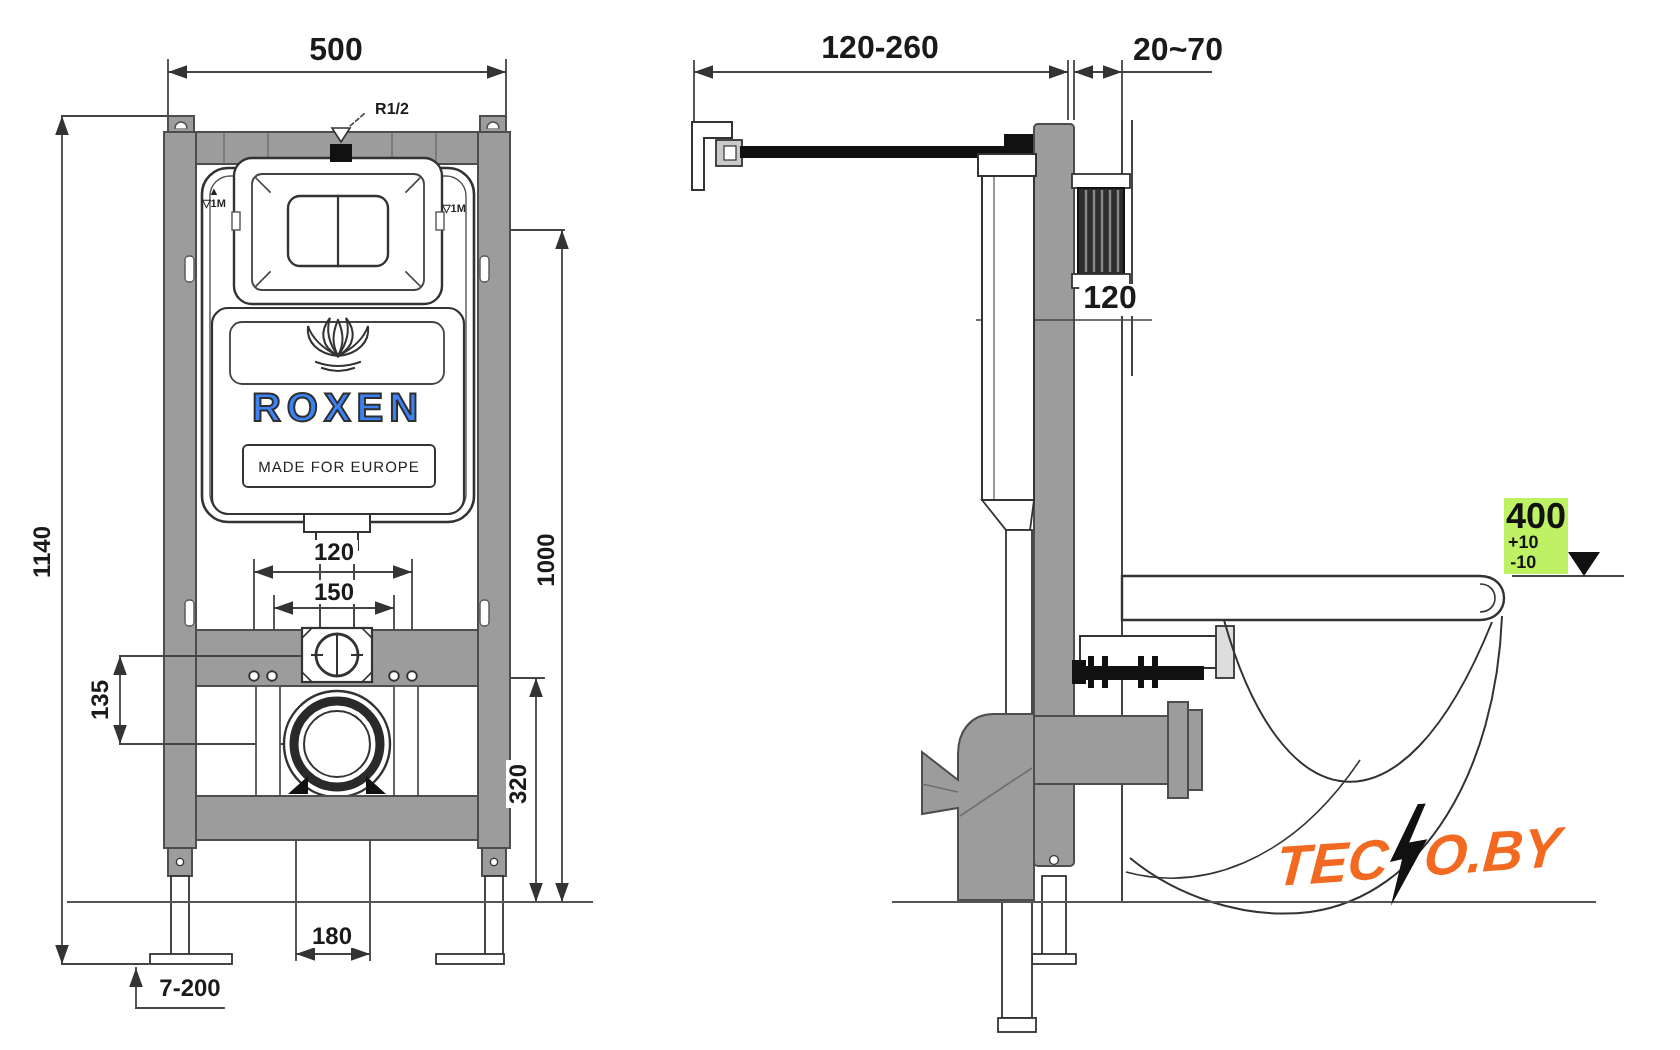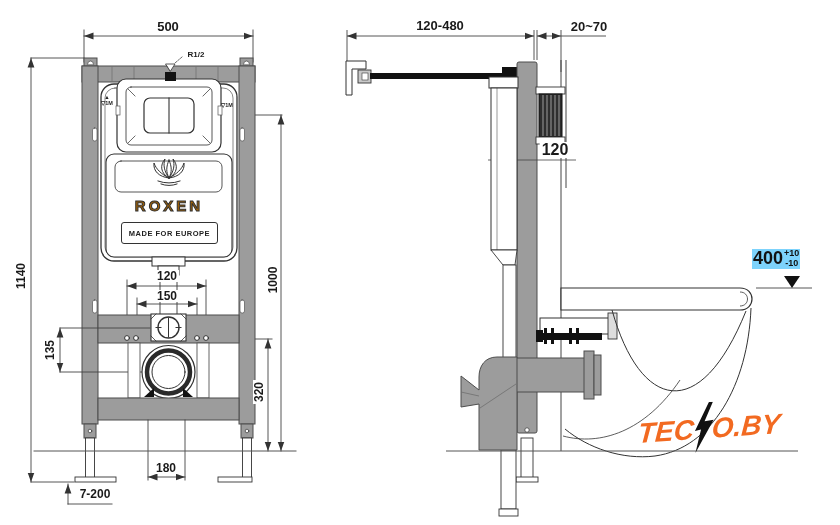--- a/index.html
+++ b/index.html
@@ -2,32 +2,32 @@
 <html><head>
 <meta charset="utf-8">
 <style>
   html,body{margin:0;padding:0;background:#fff;}
   #stage{position:relative;width:840px;height:525px;background:#fff;overflow:hidden;
          font-family:"Liberation Sans",sans-serif;}
   #linework{position:absolute;left:0;top:0;}
   .lbl{position:absolute;transform:translate(-50%,-50%);font-weight:bold;color:#1a1a1a;
        background:#fff;white-space:nowrap;line-height:1;padding:0 2px;font-size:12px;}
   .rot{transform:translate(-50%,-50%) rotate(-90deg);}
-  .big{font-size:13px;}
+  .big{font-size:16px;}
   .sm{font-size:8px;padding:0 1px;}
   .mark{position:absolute;font-size:5.5px;font-weight:bold;color:#222;background:transparent;
         line-height:1.15;text-align:center;transform:translate(-50%,-50%);}
   .brand{position:absolute;left:169px;top:205px;transform:translate(-50%,-50%);
-         font-size:15px;font-weight:800;letter-spacing:3px;color:#a16207;
+         font-size:20px;font-weight:800;letter-spacing:3px;color:#3b82f6;
          -webkit-text-stroke:1px #2f2f2f;background:transparent;}
   .madebox{position:absolute;left:121px;top:222px;width:95px;height:20px;
            border:1.2px solid #333;border-radius:3px;display:flex;align-items:center;
-           justify-content:center;font-size:7.5px;font-weight:bold;letter-spacing:.5px;color:#222;}
+           justify-content:center;font-size:7.5px;font-weight:normal;letter-spacing:.5px;color:#222;}
   .dim400{position:absolute;left:752px;top:249px;display:flex;align-items:flex-start;
-          color:#111;font-weight:bold;background:#7dd3fc;padding:0 1px;}
+          color:#111;font-weight:bold;background:#bef264;padding:0 1px;flex-direction:column;}
   .dim400 .main{font-size:18px;line-height:1;}
   .dim400 .tol{display:flex;flex-direction:column;font-size:9px;line-height:1.1;margin-left:1px;align-items:center;}
   .logo{position:absolute;left:638px;top:404px;display:flex;align-items:center;
         transform:rotate(-4deg) skewX(-8deg);color:#f26a21;font-weight:900;
         font-style:italic;font-size:28px;letter-spacing:0;}
   .logo svg{margin:0 -3px 0 -1px;position:relative;top:-2px;}
 </style>
 </head>
 <body>
 
@@ -294,21 +294,21 @@
     <g>
       <line x1="756" y1="288" x2="812" y2="288" stroke="#444" stroke-width="0.9"></line>
       <polygon points="784,276 800,276 792,288" fill="#111"></polygon>
     </g>
 
     <line x1="446" y1="451" x2="798" y2="451" stroke="#555" stroke-width="1"></line>
   </g>
 </svg>
 
   <div class="lbl big" style="left:168px;top:26px">500</div>
-  <div class="lbl big" style="left:440px;top:25px">120-480</div>
+  <div class="lbl big" style="left:440px;top:25px">120-260</div>
   <div class="lbl big" style="left:589px;top:26px">20~70</div>
   <div class="lbl rot" style="left:21px;top:276px">1140</div>
   <div class="lbl rot" style="left:273px;top:280px">1000</div>
   <div class="lbl rot" style="left:259px;top:392px">320</div>
   <div class="lbl rot" style="left:50px;top:350px">135</div>
   <div class="lbl" style="left:167px;top:276px">120</div>
   <div class="lbl" style="left:167px;top:296px">150</div>
   <div class="lbl" style="left:166px;top:468px">180</div>
   <div class="lbl" style="left:95px;top:494px">7-200</div>
   <div class="lbl sm" style="left:196px;top:55px">R1/2</div>

